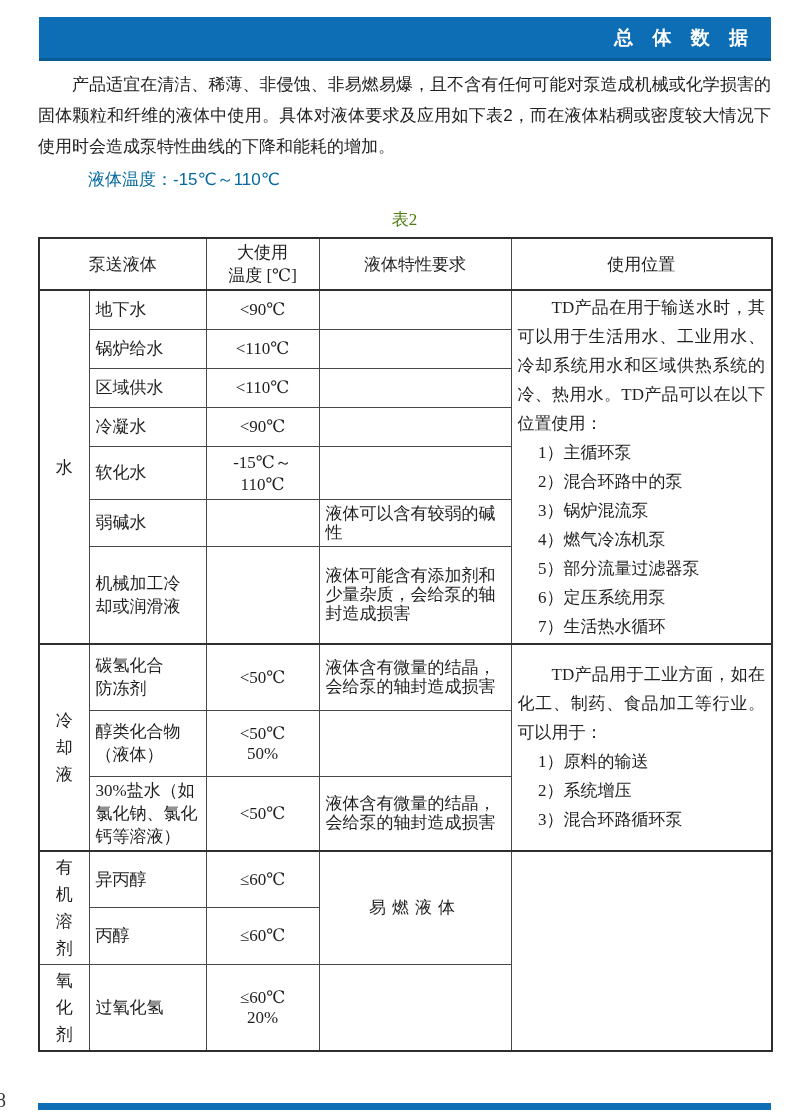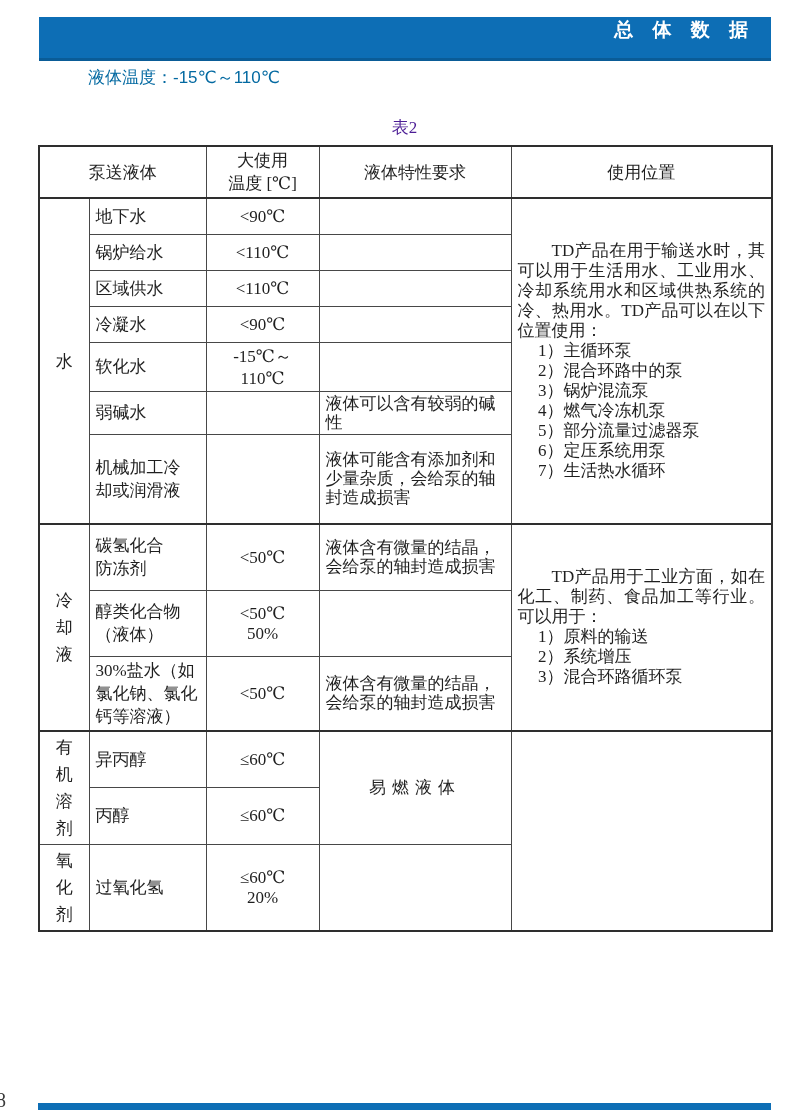--- a/index.html
+++ b/index.html
@@ -2,35 +2,35 @@
 <html><head>
 <meta charset="utf-8">
 <style>
   html,body{margin:0;padding:0;background:#ffffff;}
   .page{position:relative;width:800px;height:1114px;background:#ffffff;overflow:hidden;
         font-family:"Liberation Serif","DejaVu Serif",serif;color:#1f1f1f;}
 
   
   .header-bar{position:absolute;left:39px;top:17px;width:732px;height:41px;
               background:#0d6eb5;border-bottom:3px solid #0a5c97;
-              display:flex;align-items:flex-start;justify-content:flex-end;}
+              display:flex;align-items:center;justify-content:flex-end;}
   .header-bar .title{color:#ffffff;font-family:"Liberation Sans","DejaVu Sans",sans-serif;
               font-weight:bold;font-size:19px;letter-spacing:7px;padding-right:16px;}
 
   
   .content{position:absolute;left:38px;top:60px;width:733px;}
   .app-heading{margin:35px 0 0 16px;font-family:"Liberation Sans","DejaVu Sans",sans-serif;
               font-weight:bold;font-size:19px;color:#141414;}
   .app-para{margin:9px 0 0 0;font-family:"Liberation Sans","DejaVu Sans",sans-serif;
               font-size:17px;line-height:31px;text-align:justify;text-indent:2em;color:#212121;}
   .temp-line{margin:6px 0 0 50px;font-family:"Liberation Sans","DejaVu Sans",sans-serif;
               font-size:17px;color:#0369a1;}
   .press-line{margin:11px 0 0 72px;font-family:"Liberation Sans","DejaVu Sans",sans-serif;
               font-size:17px;color:#212121;}
-  .tbl-caption{margin:27px 0 6px 0;text-align:center;font-size:17px;color:#4c1d95;}
+  .tbl-caption{margin:17px 0 6px 0;text-align:center;font-size:17px;color:#4d7c0f;}
 
   
   table.liquids{border-collapse:collapse;table-layout:fixed;width:733px;
               border:2px solid #2e2e2e;font-size:17px;color:#1f1f1f;}
   table.liquids col.c1{width:50px;} table.liquids col.c2{width:117px;}
   table.liquids col.c3{width:113px;} table.liquids col.c4{width:192px;}
   table.liquids col.c5{width:261px;}
   table.liquids th,table.liquids td{border:1px solid #474747;font-weight:normal;
               vertical-align:middle;padding:2px 6px;}
   table.liquids thead th{border-bottom:2px solid #2e2e2e;text-align:center;}
@@ -38,39 +38,40 @@
   .rhead{height:50px;} .r36{height:36px;} .r90{height:90px;padding-left:10px;}
   .r66{height:66px;} .r64{height:64px;} .r52{height:52px;} .r60{height:60px;}
   .pre{white-space:pre-line;}
   td.name-c{}
   td.name-l{text-align:left;padding-left:9px;}
   td.temp{text-align:center;}
   td.char{text-align:left;padding:4px 8px;line-height:19px;}
   td.char-center{text-align:center;letter-spacing:0.35em;}
   td.group{padding:0;}
   .vlabel{width:1.15em;margin:0 auto;word-break:break-all;line-height:27px;text-align:center;}
-  td.usage{padding:6px 8px;line-height:20px;border-radius:16px;}
+  td.usage{padding:6px 8px;line-height:29px;border-radius:16px;}
   .usage-intro{text-indent:2em;text-align:justify;}
   .usage-item{padding-left:1.2em;}
 
   
   .page-number{position:absolute;left:-4px;top:1089px;font-size:20px;color:#3a3a3a;}
   .footer-bar{position:absolute;left:38px;top:1103px;width:733px;height:7px;background:#0d6eb5;}
 </style>
 </head>
 <body>
 
 <div class="page">
 
   <div class="header-bar">
     <span class="title">总 体 数 据</span>
   </div>
 
   <div class="content">
 
+    <div class="app-para">产品适宜在清洁、稀薄、非侵蚀、非易燃易爆，且不含有任何可能对泵造成机械或化学损害的固体颗粒和纤维的液体中使用。具体对液体要求及应用如下表2，而在液体粘稠或密度较大情况下使用时会造成泵特性曲线的下降和能耗的增加。</div>
     <div class="temp-line">液体温度：-15℃～110℃</div>
 
     <div class="tbl-caption">表2</div>
 
     <table class="liquids">
       <colgroup>
           <col class="c1">
           <col class="c2">
           <col class="c3">
           <col class="c4">

